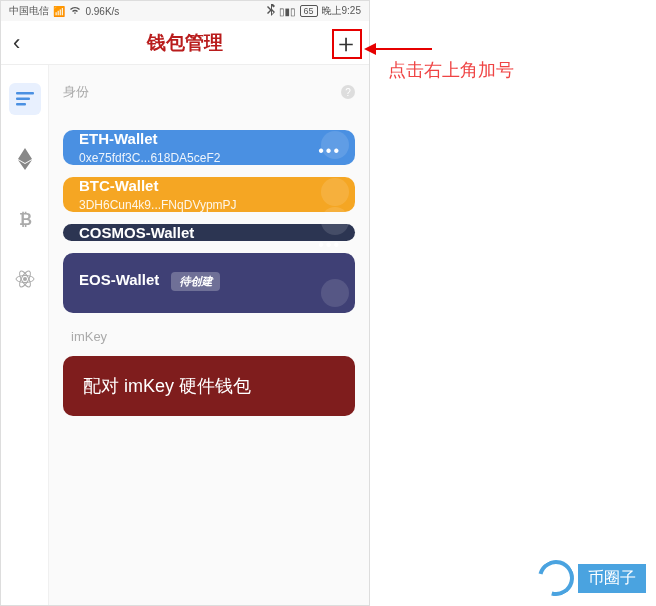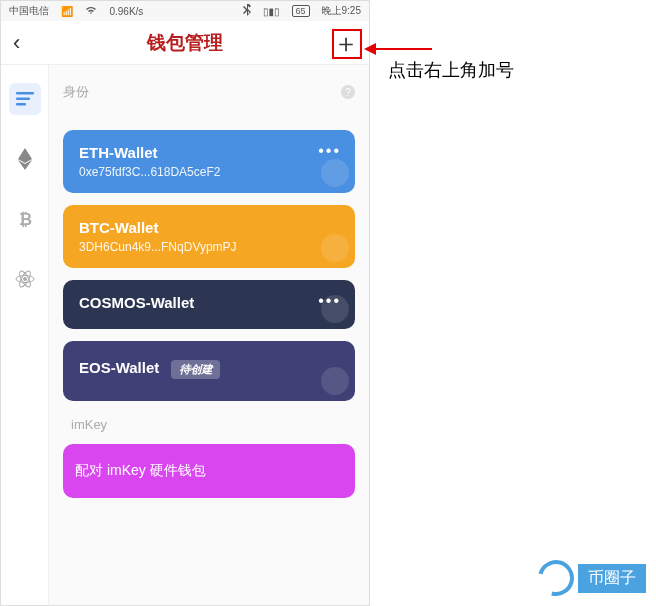--- a/index.html
+++ b/index.html
@@ -21,21 +21,21 @@
     .status-bar {
       height: 20px;
       background: #f7f7f7;
       display: flex;
       justify-content: space-between;
       align-items: center;
       padding: 0 8px;
       font-size: 10px;
       color: #555;
     }
-    .status-left, .status-right { display: flex; align-items: center; gap: 12px; }
+    .status-left, .status-right { display: flex; align-items: center; gap: 4px; }
     .nav-header {
       height: 44px;
       display: flex;
       align-items: center;
       justify-content: space-between;
       padding: 0 12px;
       border-bottom: 1px solid #eee;
       background: #fff;
     }
     .nav-back { font-size: 22px; color: #333; width: 24px; cursor: pointer; }
@@ -92,21 +92,21 @@
       background: #ddd;
       border-radius: 50%;
       color: #fff;
       font-size: 10px;
       display: flex;
       align-items: center;
       justify-content: center;
     }
     .wallet-card {
       border-radius: 10px;
-      padding: 14px 16px;
+      padding: 0 16px;
       margin-bottom: 12px;
       color: #fff;
       position: relative;
       cursor: pointer;
     }
     .wallet-name { font-size: 15px; font-weight: 600; margin-bottom: 4px; }
     .wallet-addr { font-size: 12px; opacity: 0.9; }
     .wallet-more {
       position: absolute;
       right: 14px;
@@ -134,25 +134,25 @@
       margin-left: 8px;
       vertical-align: middle;
       font-style: italic;
     }
     .section-label-2 {
       font-size: 13px;
       color: #aaa;
       margin: 16px 8px 12px;
     }
     .hw-card {
-      background: #d946ef;
+      background: #7f1d1d;
       border-radius: 10px;
-      padding: 18px 12px;
+      padding: 18px 20px;
       color: #fff;
-      font-size: 14px;
+      font-size: 18px;
       cursor: pointer;
     }
     
     .anno-box {
       position: absolute;
       left: 332px;
       top: 29px;
       width: 30px;
       height: 30px;
       border: 2px solid #e60000;
@@ -161,21 +161,21 @@
     .anno-arrow {
       position: absolute;
       left: 364px;
       top: 40px;
       pointer-events: none;
     }
     .anno-text {
       position: absolute;
       left: 388px;
       top: 58px;
-      color: #000000;
+      color: #ef4444;
       font-size: 18px;
       pointer-events: none;
     }
     .watermark {
       position: absolute;
       right: 10px;
       bottom: 10px;
       display: flex;
       align-items: center;
       gap: 4px;

